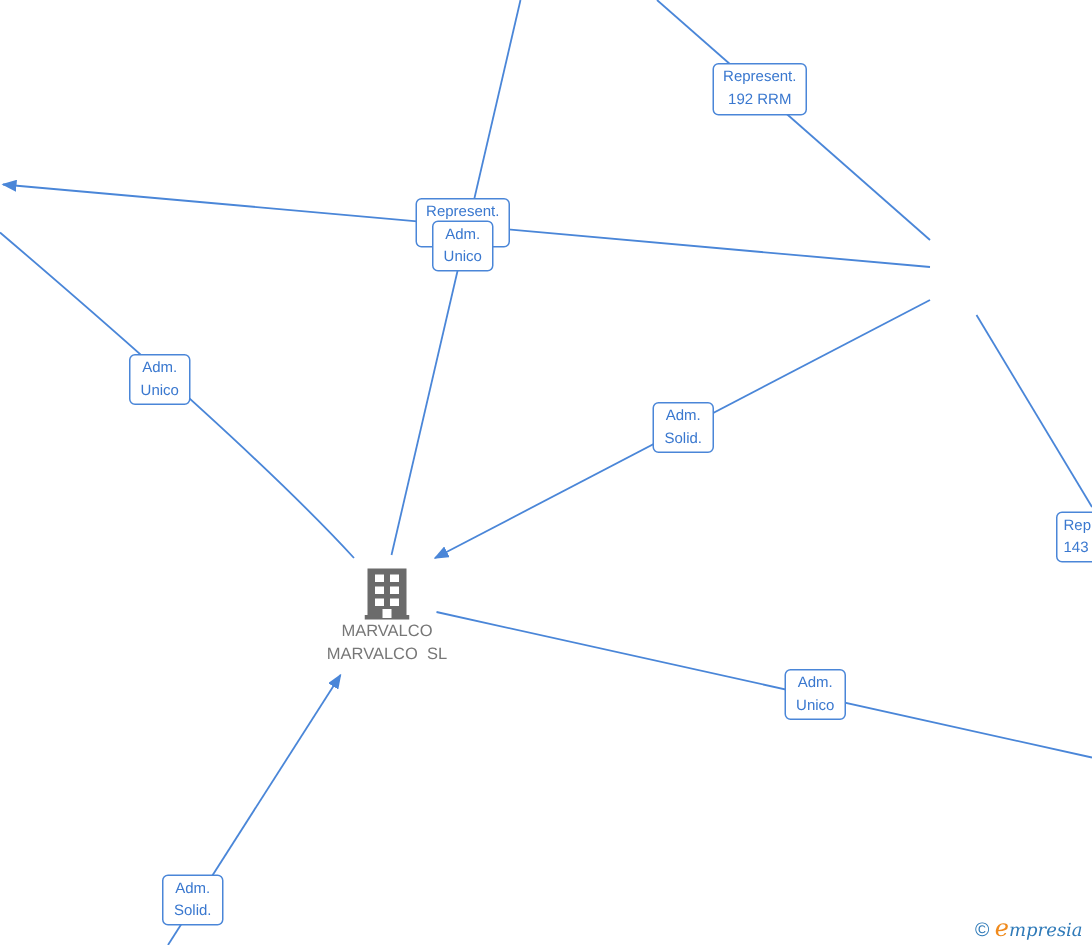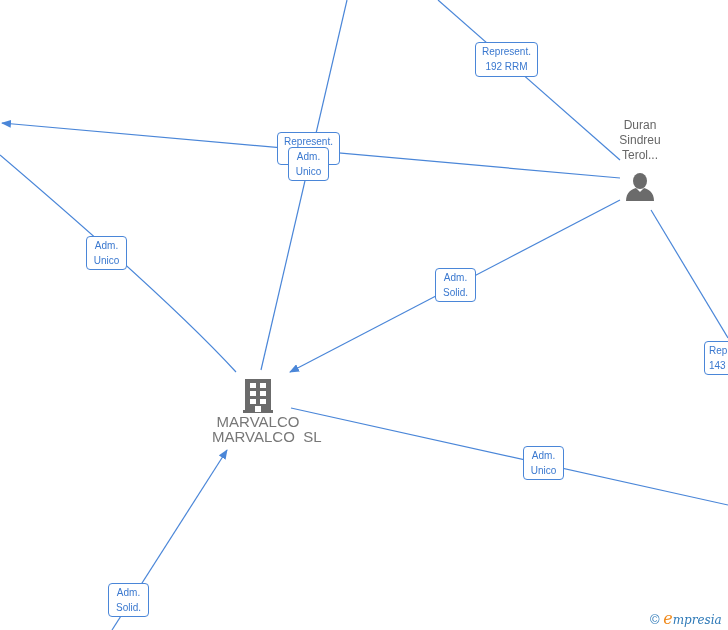--- a/index.html
+++ b/index.html
@@ -19,21 +19,21 @@
       color: #3a78cf;
       font-size: 10px;
       line-height: 15px;
       text-align: center;
       padding: 1px 4px;
       white-space: nowrap;
       overflow: hidden;
     }
     .edge-label span { display: block; }
     .node { position: absolute; text-align: center; color: #777777; }
-    .node .name { font-size: 15px; line-height: 15px; }
+    .node .name { font-size: 11px; line-height: 15px; }
     .node.person .name { font-size: 12px; line-height: 15px; color: #666; }
     .icon { display: block; margin: 0 auto; }
     .watermark {
       position: absolute; left: 650px; top: 609px;
       font-size: 13px; color: #2f7ab8; white-space: nowrap;
     }
     .watermark .e { color: #f08a1c; font-style: italic; font-family: "DejaVu Serif", serif; font-size: 16px; }
     .watermark .rest { color: #2f7ab8; font-style: italic; font-family: "DejaVu Serif", serif; font-size: 12px; }
   </style>
 </head>
@@ -117,27 +117,18 @@
           <rect x="17" y="13" width="6" height="5"></rect>
         <rect x="7" y="21" width="6" height="5"></rect>
           <rect x="17" y="21" width="6" height="5"></rect>
         <rect x="12" y="28" width="6" height="6"></rect>
       </g>
     </svg>
     <div class="name">MARVALCO</div>
     <div class="name" style="white-space:pre;">MARVALCO  SL</div>
   </div>
 
-  <div class="node person" style="left:604px; top:118px; width:72px;">
-    <div class="name">Duran</div>
-    <div class="name">Sindreu</div>
-    <div class="name">Terol...</div>
-    <svg class="icon" style="margin-top:9px;" width="30" height="30" viewBox="0 0 30 30">
-      <ellipse cx="15" cy="9" rx="7" ry="8" fill="#6b6b6b"></ellipse>
-      <path d="M1,29 C1,20 7,17 11,16 L15,20 L19,16 C23,17 29,20 29,29 Z" fill="#6b6b6b"></path>
-    </svg>
-  </div>
 
   <div class="watermark">
     <span>©</span>
     <span class="e">e</span><span class="rest">mpresia</span>
   </div>
 </div>
 
 </body></html>

